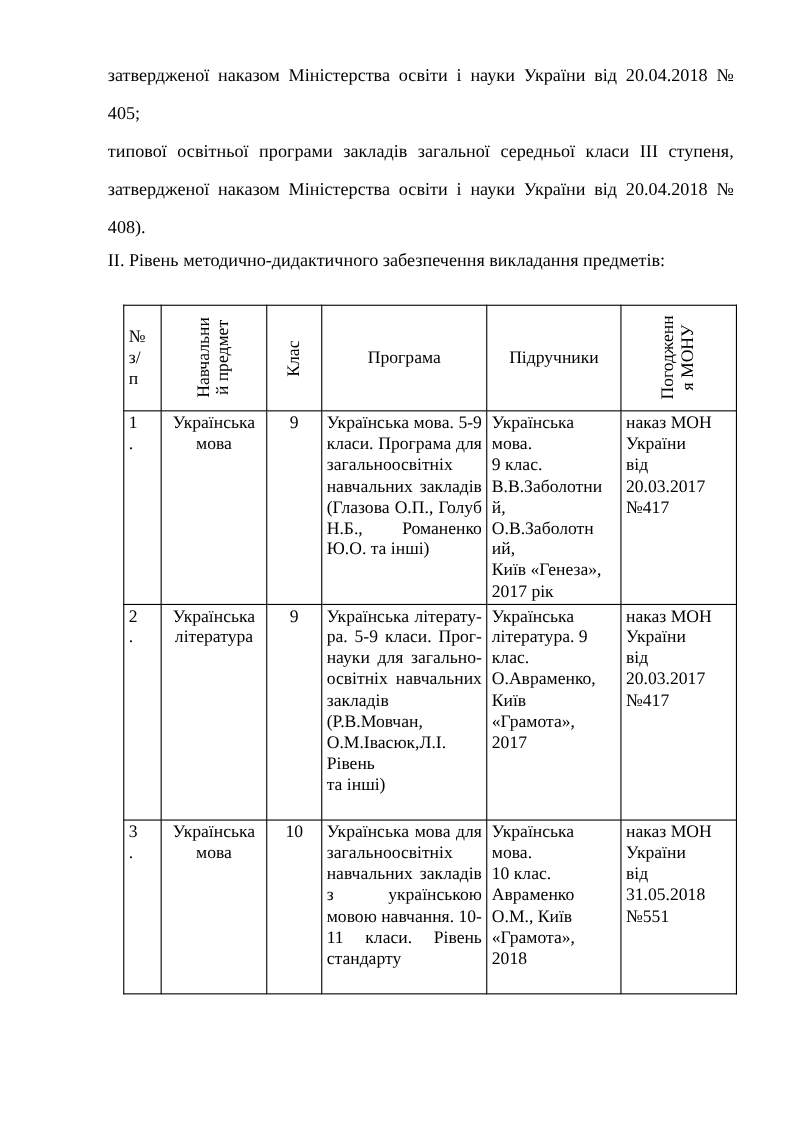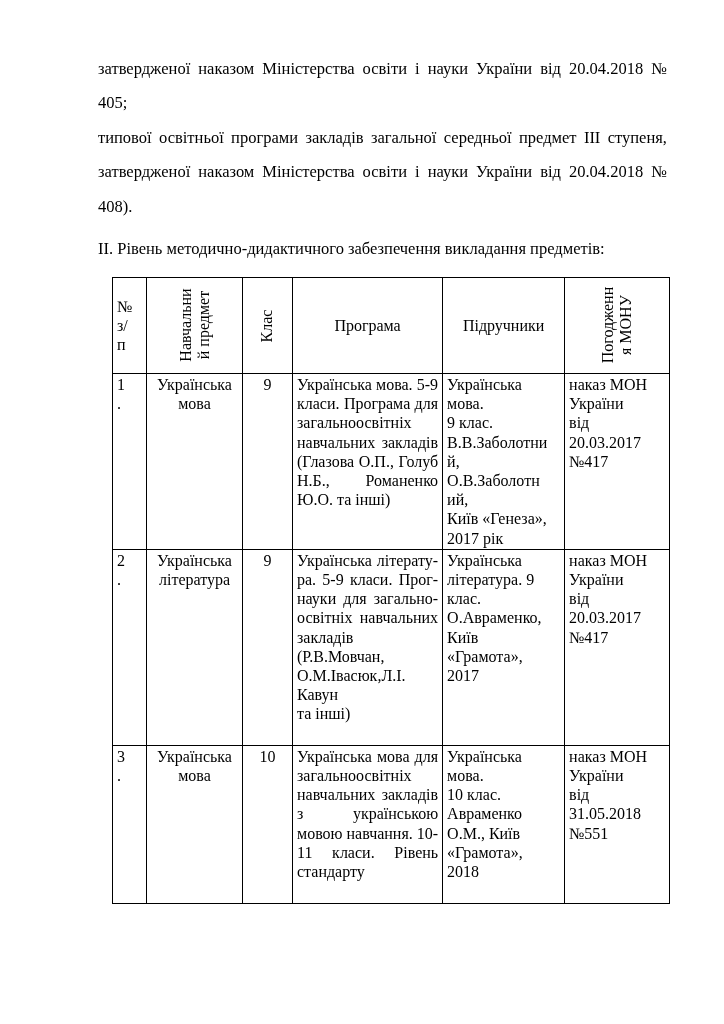--- a/index.html
+++ b/index.html
@@ -3,21 +3,21 @@
 <meta charset="utf-8">
 <style>
   html,body { margin:0; padding:0; background:#ffffff; }
   .page {
     position:relative; width:724px; height:1024px; background:#ffffff;
     font-family:"Liberation Serif", serif; color:#000000; overflow:hidden;
   }
   .body-text { position:absolute; left:98px; top:52px; width:569px; font-size:16.5px; }
   .pline { line-height:34.4px; white-space:nowrap; overflow:hidden; }
   .jl { text-align:justify; text-align-last:justify; }
-  .p3 { line-height:26px; margin-top:12px; }
+  .p3 { line-height:26px; margin-top:0; }
   .tab { display:inline-block; width:40px; }
 
   table.doc-table {
     position:absolute; left:112px; top:277px;
     border-collapse:collapse; table-layout:fixed;
     font-size:16px; line-height:19.2px;
   }
   table.doc-table td { border:1px solid #000; vertical-align:top; padding:1px 4px; overflow:hidden; }
   tr.hrow td { vertical-align:middle; }
   .hplain { text-align:center; }
@@ -32,21 +32,21 @@
   .pl.jl { text-align:justify; text-align-last:justify; }
 </style>
 </head>
 <body>
 
 <div class="page">
 
   <div class="body-text">
     <div class="pline jl">затвердженої наказом Міністерства освіти і науки України від 20.04.2018 №</div>
     <div class="pline">405;</div>
-    <div class="pline jl">типової освітньої програми закладів загальної середньої предмет ІІІ ступеня,</div>
+    <div class="pline jl">типової освітньої програми закладів загальної середньої класи ІІІ ступеня,</div>
     <div class="pline jl">затвердженої наказом Міністерства освіти і науки України від 20.04.2018 №</div>
     <div class="pline">408).</div>
     <div class="pline p3">ІІ. Рівень методично-дидактичного забезпечення викладання предметів:</div>
   </div>
 
   <table class="doc-table">
     <colgroup>
       <col style="width:34px">
         <col style="width:96px">
         <col style="width:50px">
@@ -108,21 +108,21 @@
 література</td>
         <td class="c-klas">9</td>
         <td>
           <div class="pl jl">Українська літерату-</div>
           <div class="pl jl">ра. 5-9 класи. Прог-</div>
           <div class="pl jl">науки для загально-</div>
           <div class="pl jl">освітніх навчальних</div>
           <div class="pl jl">закладів</div>
           <div class="pl jl">(Р.В.Мовчан,</div>
           <div class="pl jl">О.М.Івасюк,Л.І.</div>
-          <div class="pl jl">Кавун</div>
+          <div class="pl jl">Рівень</div>
           <div class="pl">та інші)</div>
         </td>
         <td class="preline">Українська
 література. 9
 клас.
 О.Авраменко,
 Київ
 «Грамота»,
 2017</td>
         <td class="c-appr preline">наказ МОН

